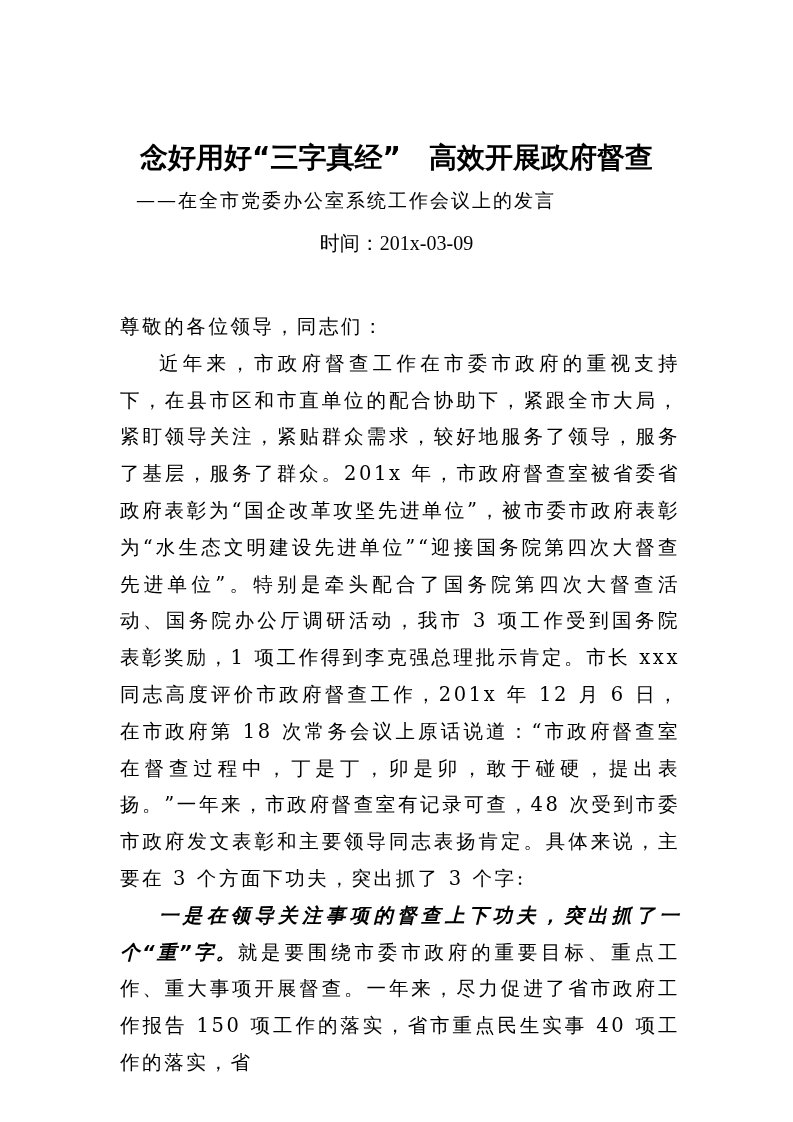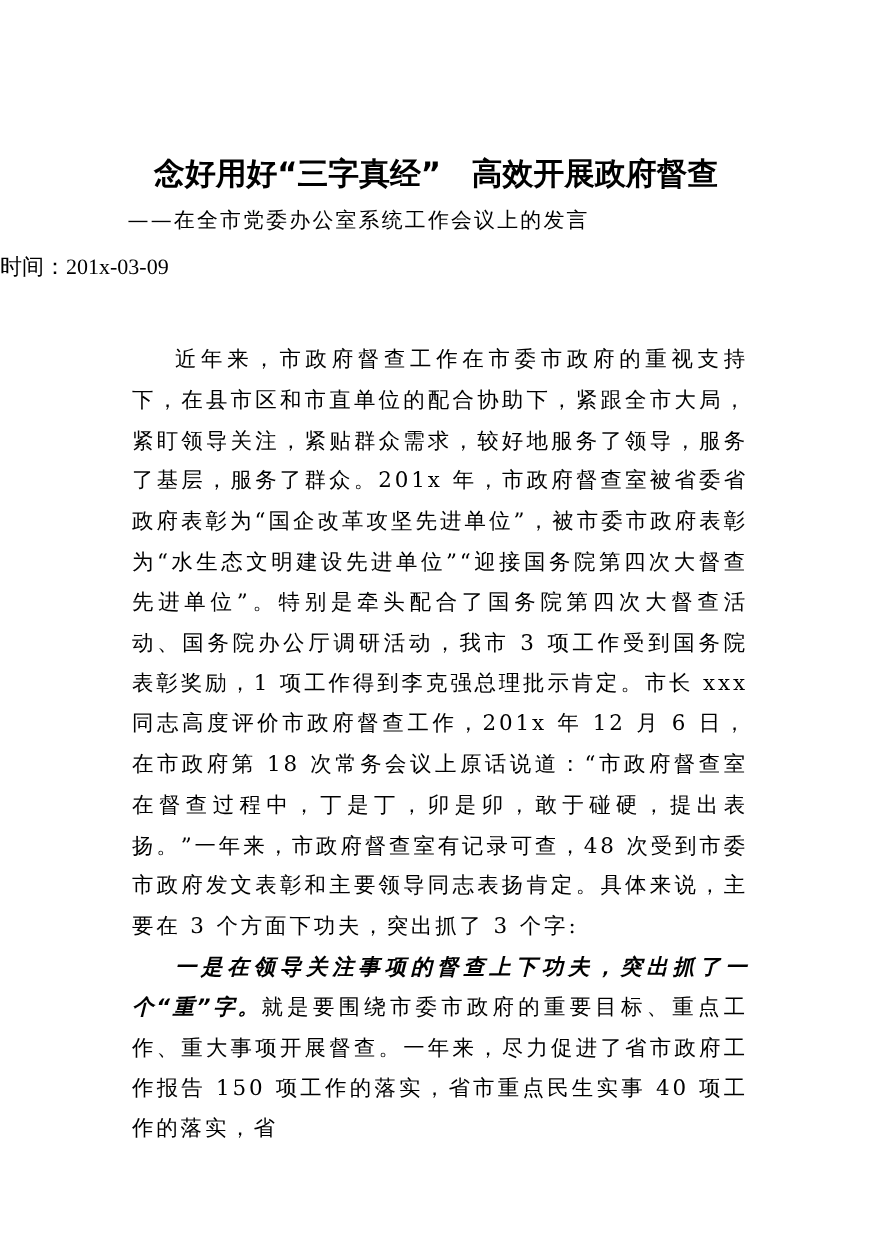--- a/index.html
+++ b/index.html
@@ -35,25 +35,27 @@
   }
   .subtitle {
     position: absolute;
     left: 0; width: 652px;
     top: 186px;
     text-align: center;
     font-size: 19px;
     line-height: 28px;
     letter-spacing: 2px;
     white-space: nowrap;
+    padding-left: 20px;
   }
   .date {
     position: absolute;
     left: 0; width: 793px;
     top: 229px;
+    text-align: center;
     font-family: "Liberation Serif", "DejaVu Serif", serif;
     font-size: 20px;
     line-height: 28px;
     white-space: nowrap;
   }
   .body {
     position: absolute;
     left: 120px;
     top: 309px;
     width: 560px;
@@ -84,19 +86,20 @@
 
 <div class="page">
 
   <div class="title">念好用好“三字真经”　高效开展政府督查</div>
 
   <div class="subtitle">——在全市党委办公室系统工作会议上的发言</div>
 
   <div class="date">时间：201x-03-09</div>
 
   <div class="body">
+    <p class="salutation">尊敬的各位领导，同志们：</p>
 
     <p class="para">近年来，市政府督查工作在市委市政府的重视支持下，在县市区和市直单位的配合协助下，紧跟全市大局，紧盯领导关注，紧贴群众需求，较好地服务了领导，服务了基层，服务了群众。201x 年，市政府督查室被省委省政府表彰为“国企改革攻坚先进单位”，被市委市政府表彰为“水生态文明建设先进单位”“迎接国务院第四次大督查先进单位”。特别是牵头配合了国务院第四次大督查活动、国务院办公厅调研活动，我市 3 项工作受到国务院表彰奖励，1 项工作得到李克强总理批示肯定。市长 xxx 同志高度评价市政府督查工作，201x 年 12 月 6 日，在市政府第 18 次常务会议上原话说道：“市政府督查室在督查过程中，丁是丁，卯是卯，敢于碰硬，提出表扬。”一年来，市政府督查室有记录可查，48 次受到市委市政府发文表彰和主要领导同志表扬肯定。具体来说，主要在 3 个方面下功夫，突出抓了 3 个字:</p>
 
     <p class="para"><span class="bold-lead">一是在领导关注事项的督查上下功夫，突出抓了一个“重”字。</span><span>就是要围绕市委市政府的重要目标、重点工作、重大事项开展督查。一年来，尽力促进了省市政府工作报告 150 项工作的落实，省市重点民生实事 40 项工作的落实，省</span></p>
   </div>
 
 </div>
 
 </body></html>

